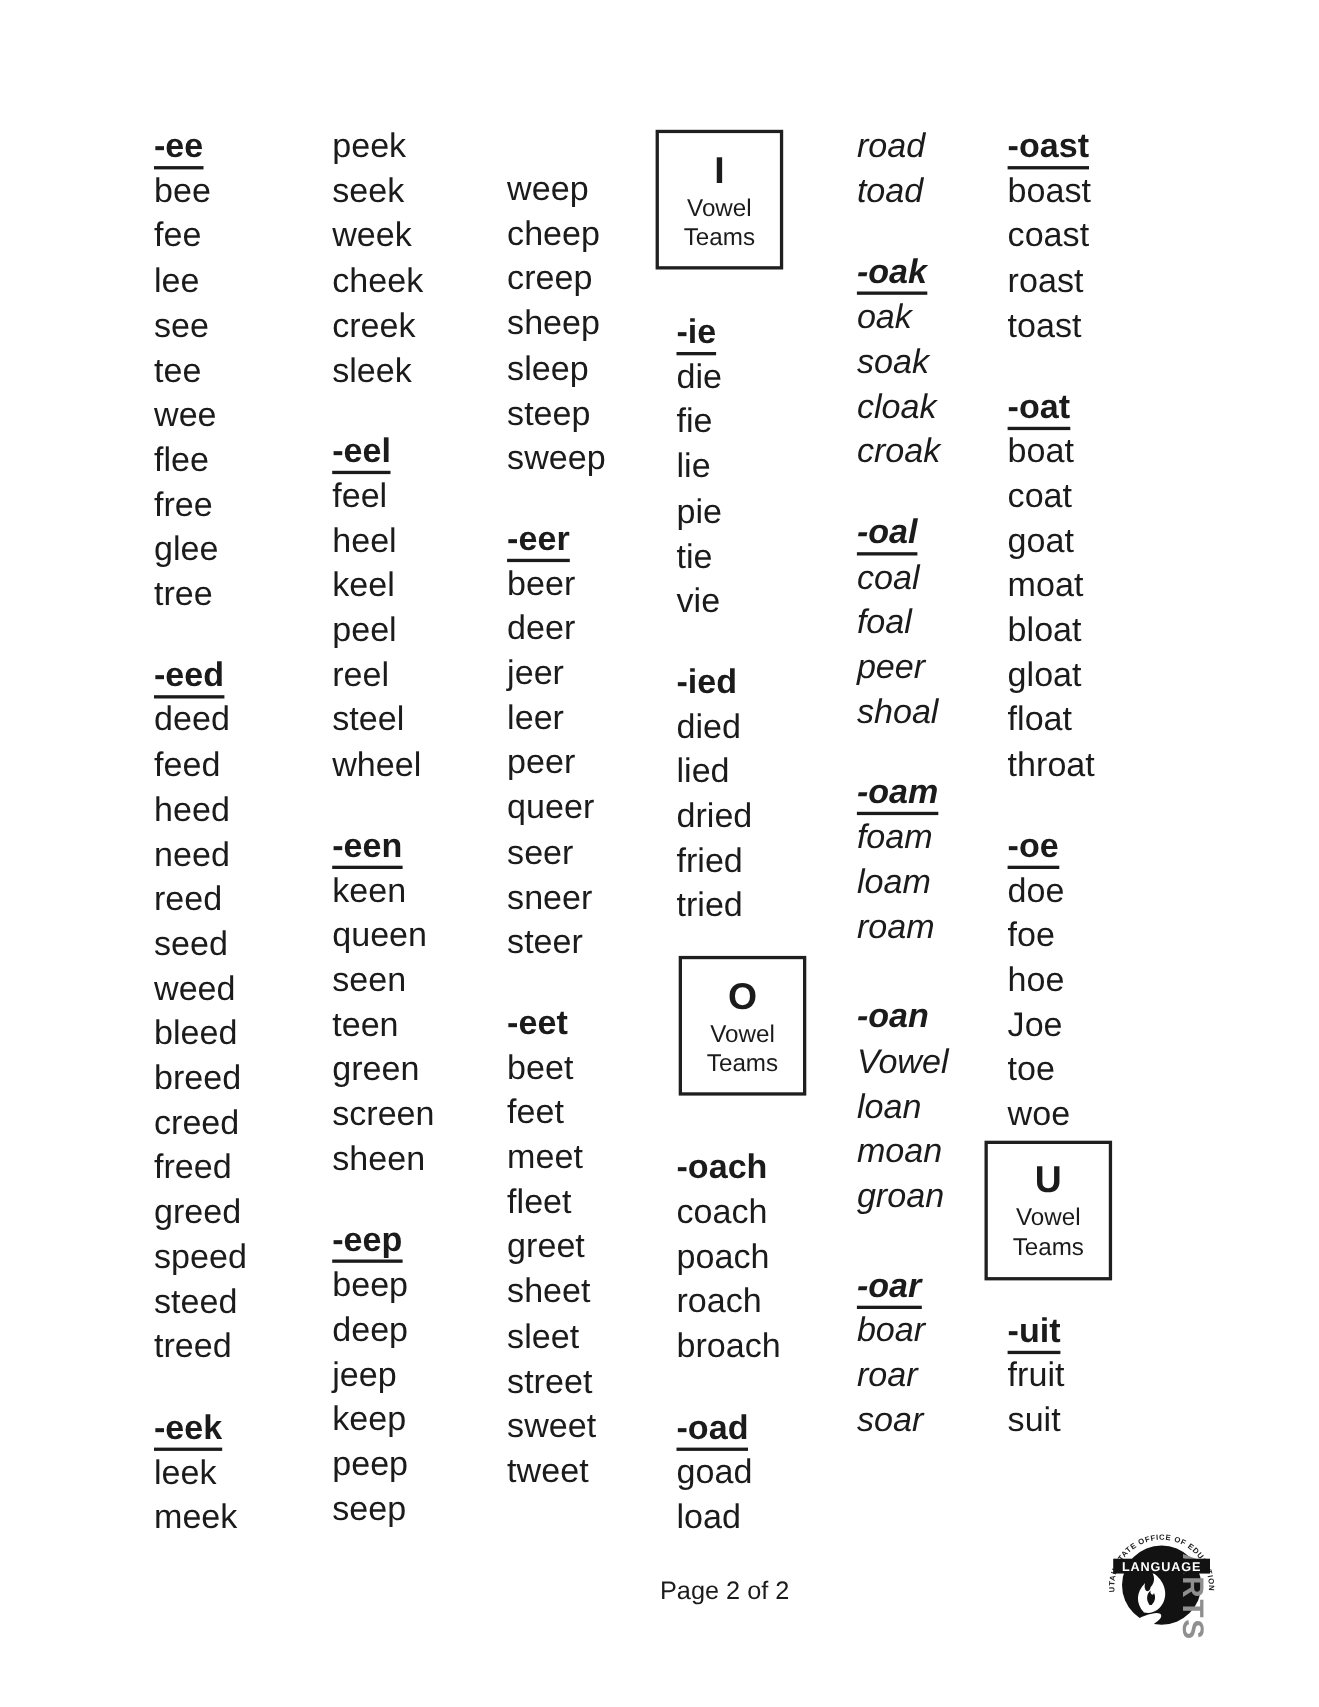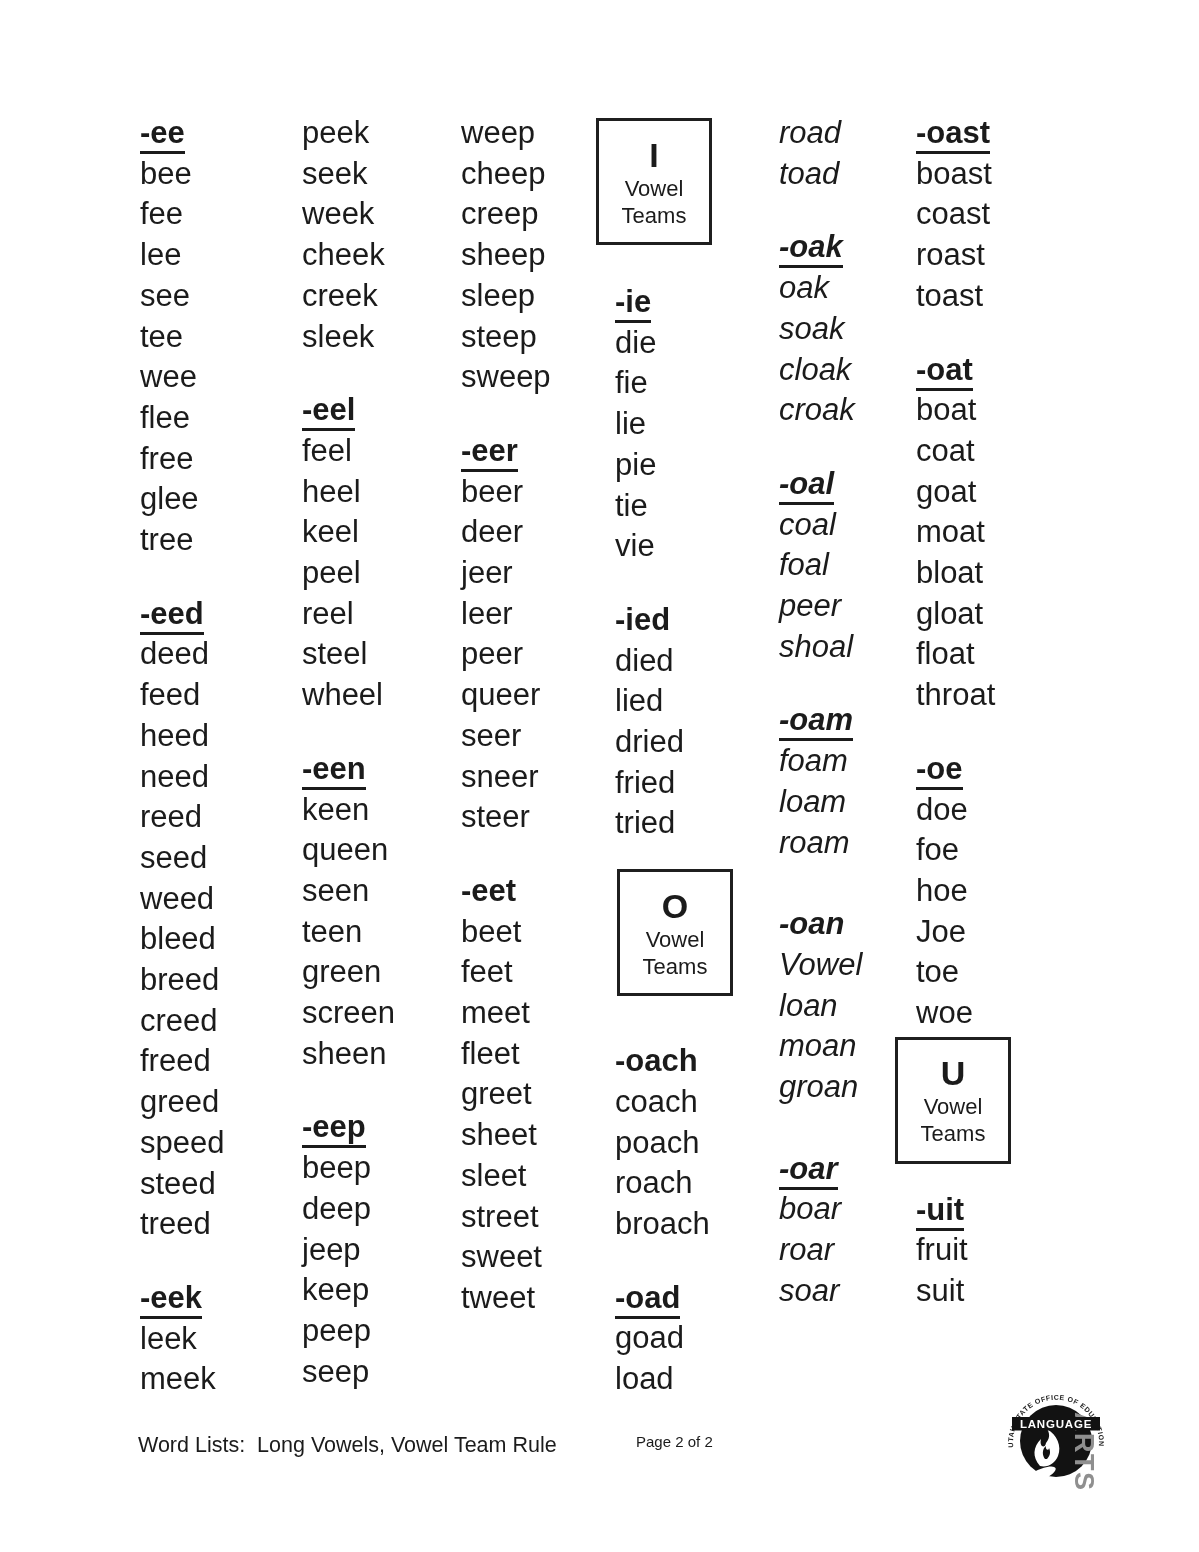--- a/index.html
+++ b/index.html
@@ -4,41 +4,41 @@
 <style>
   html,body{margin:0;padding:0;}
   body{
     width:1199px;height:1552px;background:#ffffff;position:relative;
     font-family:"Liberation Sans",sans-serif;color:#1b1b1b;overflow:hidden;
   }
   .page{position:absolute;inset:0;background:#fff;}
   .col{position:absolute;width:170px;top:113px;}
   .c1{left:140px;}
   .c2{left:302px;}
-  .c3{left:461px;}
+  .c3{left:461px;margin-top:39px;}
   .c4{left:615px;top:118px;}
   .c5{left:779px;font-style:italic;}
   .c6{left:916px;}
   .wd,.hd{font-size:31px;line-height:40.7px;white-space:nowrap;}
   .hd{font-weight:bold;}
   .hd .u{border-bottom:3.5px solid #1b1b1b;padding-bottom:1px;}
   .gap{height:33px;}
   .gap2{height:41px;}
   .vbox{
     width:110px;height:121px;border:3px solid #1f1f1f;box-sizing:content-box;
     display:flex;flex-direction:column;align-items:center;justify-content:center;
     text-align:center;background:#fff;
   }
   .c4 .vbox:first-child{margin:0 0 37px -19px;}
   .c4 .vbox:not(:first-child){margin:25px 0 45px 2px;}
   .c6 .vbox{margin:3px 0 26px -21px;}
   .bl{font-weight:bold;font-size:34px;line-height:40px;}
   .bsub{font-weight:normal;font-size:22px;line-height:27px;}
   .footL{position:absolute;left:138px;top:1433px;font-size:21.5px;white-space:pre;}
-  .footR{position:absolute;left:600px;top:1433px;font-size:15px;margin-left:36px;}
+  .footR{position:absolute;left:600px;top:1433px;font-size:23px;}
   .logo{position:absolute;left:1004px;top:1386px;width:104px;height:104px;}
 </style>
 </head>
 <body>
 
 <div class="page">
 
   <div class="col c2">
       <div class="wd">peek</div>
       <div class="wd">seek</div>
@@ -233,21 +233,20 @@
       <div class="vbox">
         <div class="bl">U</div>
         <div class="bsub">Vowel</div>
         <div class="bsub">Teams</div>
       </div>
       <div class="hd"><span class="u">-uit</span></div>
       <div class="wd">fruit</div>
       <div class="wd">suit</div>
     </div>
 
-  <div class="footL">Word Lists:  Long Vowels, Vowel Team Rule</div>
   <div class="footR">Page 2 of 2</div>
 
   <svg class="logo" viewBox="0 0 104 104" aria-hidden="true">
     <defs>
       <path id="arcp" d="M 10 66 A 43 43 0 1 1 94 66" fill="none"></path>
     </defs>
     <text font-size="7" font-weight="bold" fill="#222" letter-spacing="0.6">
       <textPath href="#arcp" startOffset="3%">UTAH STATE OFFICE OF EDUCATION</textPath>
     </text>
     <circle cx="52" cy="55" r="36" fill="#121212"></circle>

